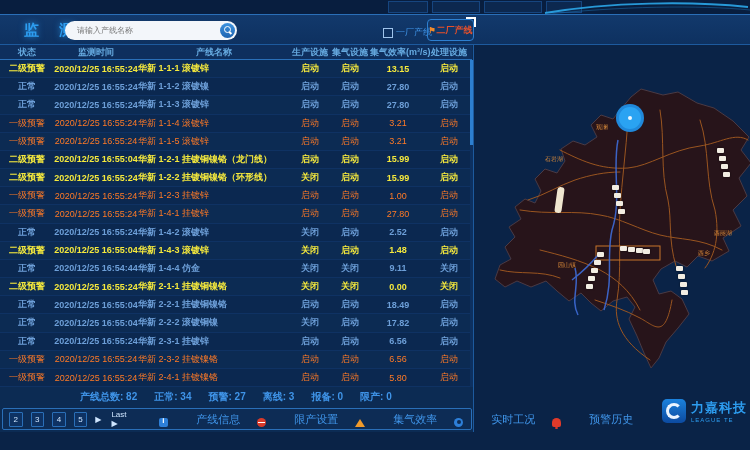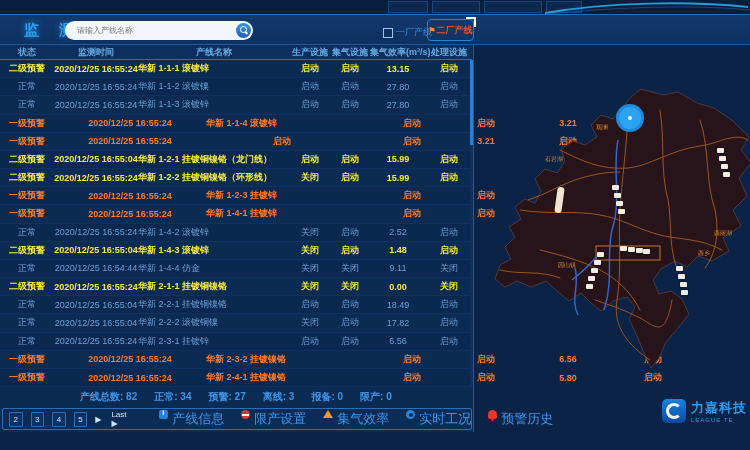--- a/index.html
+++ b/index.html
@@ -10,21 +10,21 @@
   .topstrip{position:absolute;left:0;top:0;width:750px;height:14px;background:#081e3f;}
   .deco-box{position:absolute;top:1px;height:10px;border:1px solid #16457f;background:rgba(20,60,110,.35);}
   .swoosh{position:absolute;right:0;top:0;}
 
   
   .headerbar{position:absolute;left:0;top:14px;width:750px;height:31px;
              background:linear-gradient(#12396c,#0e3160);
              border-top:1px solid #2a6fb8;border-bottom:1px solid #1d5a9e;box-sizing:border-box;}
   .page-title{position:absolute;left:24px;top:21px;font-size:15px;font-weight:bold;color:#2d9df0;
               letter-spacing:8px;text-shadow:0 0 6px rgba(45,157,240,.8);}
-  .searchbox{position:absolute;left:65px;top:21px;width:188px;height:19px;background:#f3f6fa;
+  .searchbox{position:absolute;left:65px;top:21px;width:172px;height:19px;background:#f3f6fa;
              border-radius:10px;display:flex;align-items:center;padding-left:10px;box-sizing:border-box;}
   .searchbox input{border:none;outline:none;background:transparent;font-size:8px;color:#555;
                    width:130px;font-family:"Liberation Sans",sans-serif;}
   .mag{position:absolute;right:2px;top:2px;width:15px;height:15px;border-radius:50%;
        background:linear-gradient(#3d93e0,#1d63b0);}
   .mag::before{content:"";position:absolute;left:4px;top:3px;width:5px;height:5px;border:1.5px solid #fff;border-radius:50%;}
   .mag::after{content:"";position:absolute;left:9px;top:9px;width:3px;height:1.5px;background:#fff;transform:rotate(45deg);}
   .chk-wrap{position:absolute;left:383px;top:26px;display:flex;align-items:center;font-size:9px;color:#3f94e8;}
   .chk{width:8px;height:8px;border:1px solid #9fc4ec;background:#0e3160;margin-right:3px;}
   .btn-f2{position:absolute;left:427px;top:19px;width:47px;height:22px;border:1px solid #2d7fd0;
@@ -36,45 +36,45 @@
 
   
   .panel{position:absolute;left:0;top:45px;width:474px;height:387px;background:#0c2b53;
          border-right:1px solid #1d5a9e;box-sizing:border-box;}
   .thead,.trow{display:grid;grid-template-columns:54px 84px 152px 40px 40px 56px 46px;align-items:center;}
   .thead{position:absolute;left:0;top:0;width:472px;height:14px;background:#0e2f5e;
          border-bottom:1px solid #2a6fb8;font-size:9px;font-weight:bold;color:#66aae0;}
   .thead span{text-align:center;white-space:nowrap;}
   .thead span:nth-child(3){text-align:center;}
   .tbody{position:absolute;left:0;top:15px;width:472px;height:327px;display:flex;flex-direction:column;}
-  .trow{flex:1;border-bottom:1px solid #0f3263;font-size:9px;cursor:pointer;}
+  .trow{flex:1;border-bottom:1px solid #0f3263;font-size:9px;cursor:pointer;font-weight:bold;}
   .trow:nth-child(even){background:#0b2850;}
   .trow span{text-align:center;white-space:nowrap;overflow:hidden;}
   .trow .c-name{text-align:left;}
   .lv-normal{color:#6d9fd8;}
-  .lv-warn1{color:#ff7a26;font-weight:bold;gap:34px;}
+  .lv-warn1{color:#ff7a26;font-weight:normal;}
   .lv-warn2{color:#f5e93d;font-weight:bold;}
   .scrollbar{position:absolute;left:470px;top:15px;width:3px;height:327px;background:#0d3060;}
   .scroll-thumb{position:absolute;left:0;top:0;width:3px;height:85px;background:#2d7fd0;}
 
   
   .summary{position:absolute;left:0;top:343px;width:472px;height:18px;display:flex;align-items:center;
            padding-left:80px;box-sizing:border-box;font-size:10px;color:#3f94e8;font-weight:bold;}
   .summary .s-item{margin-right:17px;white-space:nowrap;}
 
   
   .bottombar{position:absolute;left:2px;top:363px;width:470px;height:22px;border:1px solid #2a6fb8;
              border-radius:2px;background:#0d2c55;display:flex;align-items:center;
              justify-content:space-between;padding:0 6px;box-sizing:border-box;}
   .pager{display:flex;align-items:center;}
   .page-num{width:13px;height:13px;border:1px solid #2a6fb8;background:#0e3263;color:#cfe6ff;
             font-size:8px;display:flex;align-items:center;justify-content:center;margin-right:8px;border-radius:1px;}
   .page-arrow,.page-last{color:#cfe6ff;font-size:8px;margin-right:10px;}
   .legend{display:flex;align-items:center;}
-  .lg-item{display:flex;align-items:flex-start;font-size:13px;color:#3f94e8;margin-left:17px;white-space:nowrap;}
+  .lg-item{display:flex;align-items:flex-end;font-size:11px;color:#3f94e8;margin-left:17px;white-space:nowrap;gap:24px;}
   .lg-ic{width:9px;height:9px;margin-right:4px;display:inline-block;position:relative;}
   .ic-info{background:#2d7fd8;border-radius:2px;}
   .ic-info::after{content:"i";position:absolute;left:3px;top:-2px;color:#fff;font-size:8px;font-weight:bold;}
   .ic-limit{background:#d83a2a;border-radius:50%;}
   .ic-limit::after{content:"";position:absolute;left:1px;top:4px;width:7px;height:1.5px;background:#fff;}
   .ic-tri{width:0;height:0;border-left:5px solid transparent;border-right:5px solid transparent;
           border-bottom:8px solid #f09a2a;background:none;}
   .ic-gear{background:#2d7fd8;border-radius:50%;}
   .ic-gear::after{content:"";position:absolute;left:2.5px;top:2.5px;width:4px;height:4px;border-radius:50%;background:#0d2c55;}
   .ic-bell{background:#e03a2a;border-radius:50% 50% 2px 2px;}
@@ -174,20 +174,21 @@
           <span class="c-time">2020/12/25 16:55:24</span>
           <span class="c-name">华新 1-1-4 滚镀锌</span>
           <span class="c-prod">启动</span>
           <span class="c-gas">启动</span>
           <span class="c-eff">3.21</span>
           <span class="c-treat">启动</span>
         </div>
         <div class="trow lv-warn1">
           <span class="c-status">一级预警</span>
           <span class="c-time">2020/12/25 16:55:24</span>
+          <span class="c-name">华新 1-1-5 滚镀锌</span>
           <span class="c-prod">启动</span>
           <span class="c-gas">启动</span>
           <span class="c-eff">3.21</span>
           <span class="c-treat">启动</span>
         </div>
         <div class="trow lv-warn2">
           <span class="c-status">二级预警</span>
           <span class="c-time">2020/12/25 16:55:04</span>
           <span class="c-name">华新 1-2-1 挂镀铜镍铬（龙门线）</span>
           <span class="c-prod">启动</span>

